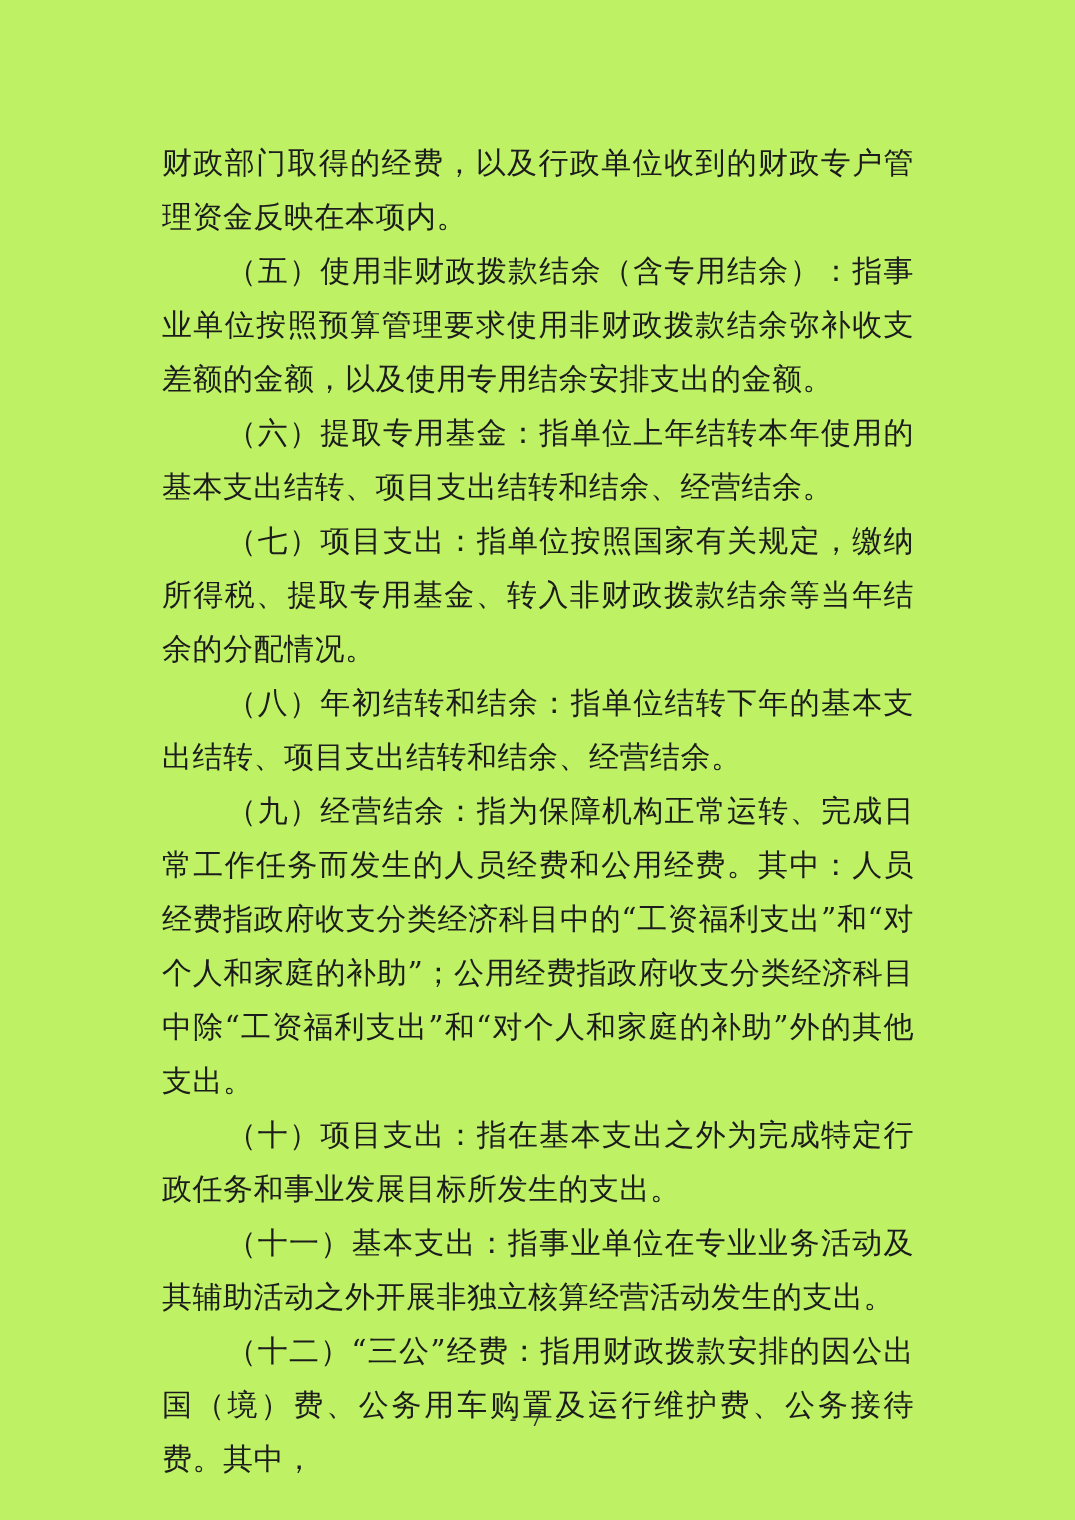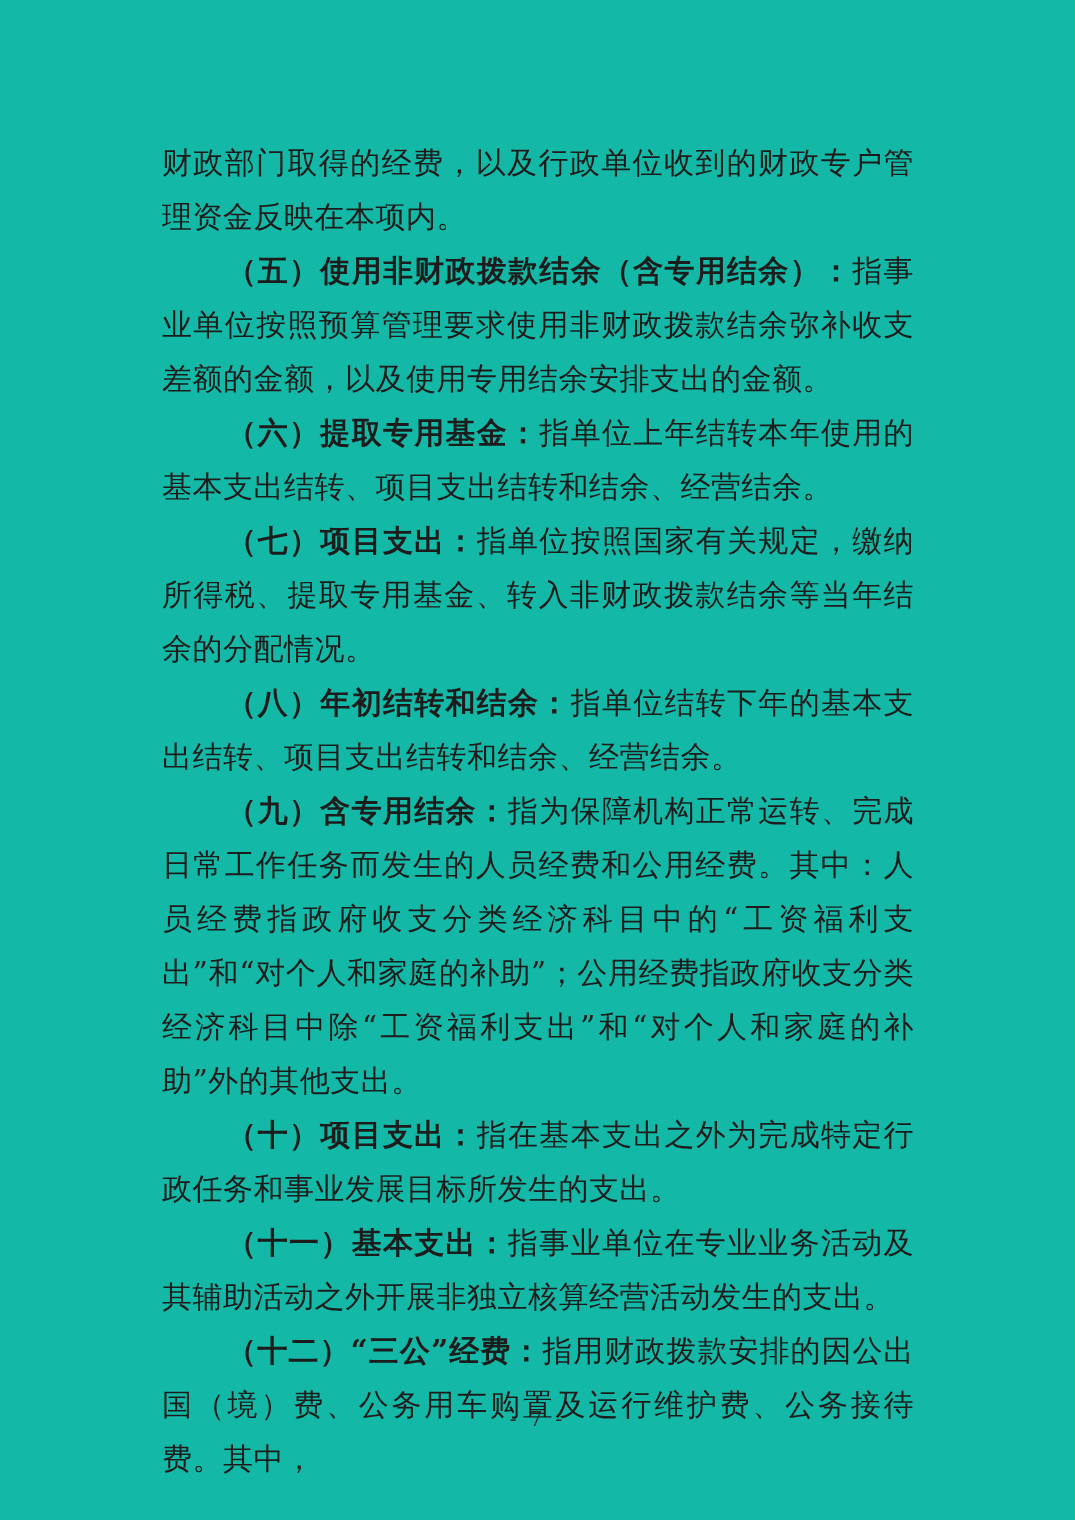--- a/index.html
+++ b/index.html
@@ -12,21 +12,21 @@
     height: 1520px;
     position: relative;
     font-family: "DejaVu Serif", "Liberation Serif", serif;
   }
   .page {
     position: absolute;
     left: 0;
     top: 0;
     width: 1075px;
     height: 1520px;
-    background: #14b8a6;
+    background: #bef264;
     overflow: hidden;
   }
   .content {
     position: absolute;
     left: 162px;
     top: 136px;
     width: 752px;
     color: #1c1c1c;
     font-size: 30px;
     line-height: 54px;
@@ -35,21 +35,21 @@
     letter-spacing: 0.5px;
   }
   .para {
     margin: 0;
     text-indent: 2.15em;
   }
   .para.continued {
     text-indent: 0;
   }
   .para .lead {
-    font-weight: 700;
+    font-weight: 400;
   }
   .footer {
     position: absolute;
     left: 0;
     top: 1404px;
     width: 1075px;
     text-align: center;
     font-size: 21px;
     line-height: 30px;
     color: #2a2a2a;
@@ -65,21 +65,21 @@
     <p class="para continued"><span>财政部门取得的经费，以及行政单位收到的财政专户管理资金反映在本项内。</span></p>
 
     <p class="para"><span class="lead">（五）使用非财政拨款结余（含专用结余）：</span><span>指事业单位按照预算管理要求使用非财政拨款结余弥补收支差额的金额，以及使用专用结余安排支出的金额。</span></p>
 
     <p class="para"><span class="lead">（六）提取专用基金：</span><span>指单位上年结转本年使用的基本支出结转、项目支出结转和结余、经营结余。</span></p>
 
     <p class="para"><span class="lead">（七）项目支出：</span><span>指单位按照国家有关规定，缴纳所得税、提取专用基金、转入非财政拨款结余等当年结余的分配情况。</span></p>
 
     <p class="para"><span class="lead">（八）年初结转和结余：</span><span>指单位结转下年的基本支出结转、项目支出结转和结余、经营结余。</span></p>
 
-    <p class="para"><span class="lead">（九）含专用结余：</span><span>指为保障机构正常运转、完成日常工作任务而发生的人员经费和公用经费。其中：人员经费指政府收支分类经济科目中的“工资福利支出”和“对个人和家庭的补助”；公用经费指政府收支分类经济科目中除“工资福利支出”和“对个人和家庭的补助”外的其他支出。</span></p>
+    <p class="para"><span class="lead">（九）经营结余：</span><span>指为保障机构正常运转、完成日常工作任务而发生的人员经费和公用经费。其中：人员经费指政府收支分类经济科目中的“工资福利支出”和“对个人和家庭的补助”；公用经费指政府收支分类经济科目中除“工资福利支出”和“对个人和家庭的补助”外的其他支出。</span></p>
 
     <p class="para"><span class="lead">（十）项目支出：</span><span>指在基本支出之外为完成特定行政任务和事业发展目标所发生的支出。</span></p>
 
     <p class="para"><span class="lead">（十一）基本支出：</span><span>指事业单位在专业业务活动及其辅助活动之外开展非独立核算经营活动发生的支出。</span></p>
 
     <p class="para"><span class="lead">（十二）“三公”经费：</span><span>指用财政拨款安排的因公出国（境）费、公务用车购置及运行维护费、公务接待费。其中，</span></p>
 
   </div>
 
   <div class="footer">- 7 -</div>

